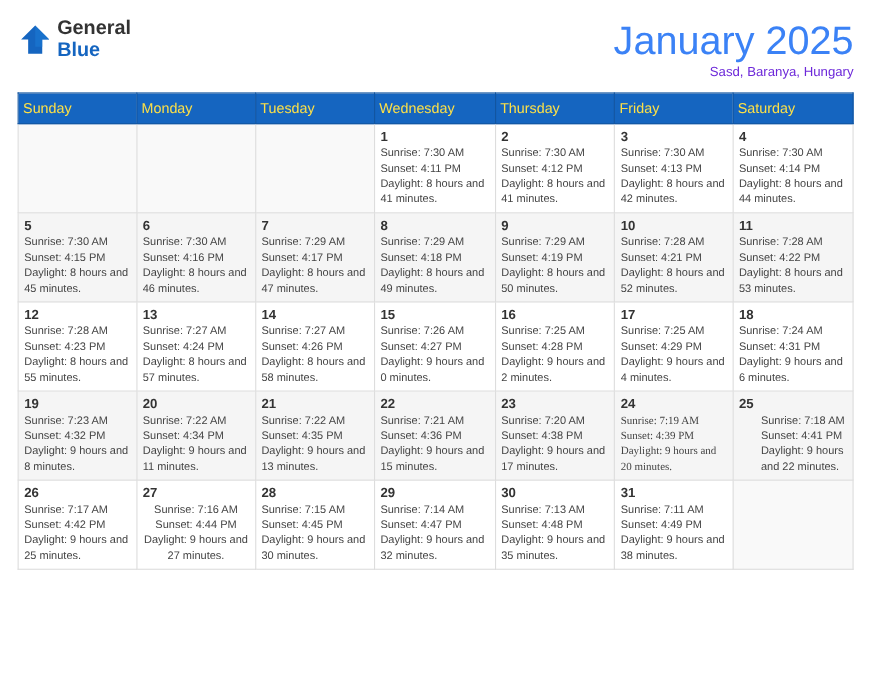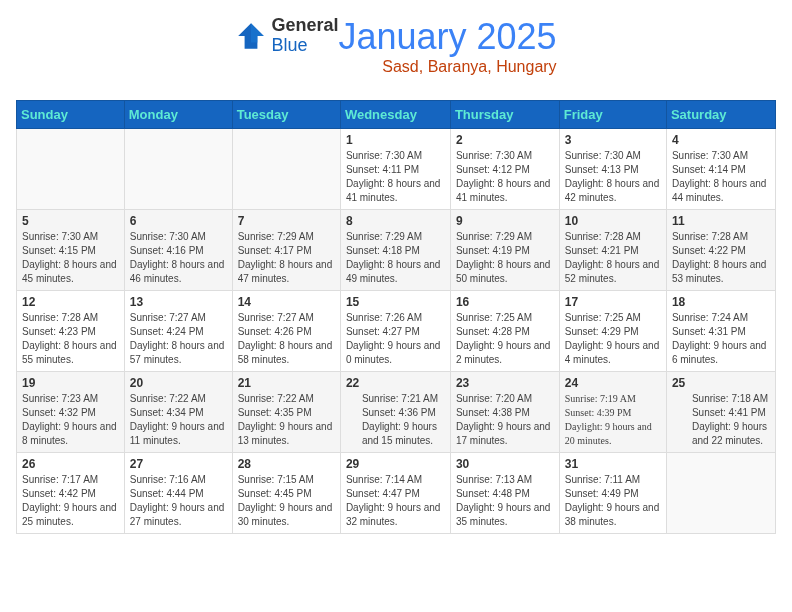--- a/index.html
+++ b/index.html
@@ -5,73 +5,73 @@
     * { box-sizing: border-box; margin: 0; padding: 0; }
     body {
       font-family: Arial, sans-serif;
       background: #fff;
       width: 792px;
       min-height: 612px;
       padding: 16px;
     }
     .header {
       display: flex;
-      justify-content: center;
+      justify-content: space-between;
       align-items: flex-start;
-      margin-bottom: 24px;
+      margin-bottom: 12px;
     }
     .logo {
       display: flex;
       align-items: center;
       gap: 4px;
     }
     .logo-text {
       display: flex;
       flex-direction: column;
       line-height: 1.1;
     }
     .logo-general {
       font-size: 18px;
       font-weight: bold;
       color: #333;
     }
     .logo-blue {
       font-size: 18px;
-      font-weight: normal;
+      font-weight: bold;
       color: #1565c0;
     }
     .logo-icon {
       width: 32px;
       height: 32px;
     }
     .title-block {
       text-align: right;
     }
     .month-title {
       font-size: 36px;
       font-weight: normal;
       color: #3b82f6;
     }
     .location-title {
-      font-size: 16px;
-      color: #c2410c;
+      font-size: 12px;
+      color: #6d28d9;
     }
     .calendar {
       width: 100%;
       border-collapse: collapse;
       border: 1px solid #ccc;
     }
     .calendar th {
       background: #1565c0;
-      color: #5eead4;
+      color: #fde047;
       font-size: 13px;
       padding: 6px 4px;
       text-align: left;
       border: 1px solid #1255a0;
-      font-weight: bold;
+      font-weight: normal;
     }
     .calendar td {
       vertical-align: top;
       padding: 4px 5px;
       border: 1px solid #ddd;
       font-size: 10.5px;
       color: #333;
       width: 113px;
       height: 80px;
       background: #fff;
@@ -258,21 +258,21 @@
 Daylight: 9 hours and 11 minutes.</div>
         </td>
         <td>
           <span class="day-num">21</span>
           <div class="day-info" style="white-space: pre-line;">Sunrise: 7:22 AM
 Sunset: 4:35 PM
 Daylight: 9 hours and 13 minutes.</div>
         </td>
         <td>
           <span class="day-num">22</span>
-          <div class="day-info" style="white-space: pre-line; margin-left: 16px;">Sunrise: 7:21 AM
+          <div class="day-info" style="white-space: pre-line;">Sunrise: 7:21 AM
 Sunset: 4:36 PM
 Daylight: 9 hours and 15 minutes.</div>
         </td>
         <td>
           <span class="day-num">23</span>
           <div class="day-info" style="white-space: pre-line;">Sunrise: 7:20 AM
 Sunset: 4:38 PM
 Daylight: 9 hours and 17 minutes.</div>
         </td>
         <td>
@@ -290,21 +290,21 @@
       </tr>
       <tr>
         <td>
           <span class="day-num">26</span>
           <div class="day-info" style="white-space: pre-line;">Sunrise: 7:17 AM
 Sunset: 4:42 PM
 Daylight: 9 hours and 25 minutes.</div>
         </td>
         <td>
           <span class="day-num">27</span>
-          <div class="day-info" style="white-space: pre-line;">Sunrise: 7:16 AM
+          <div class="day-info" style="white-space: pre-line; text-align: center;">Sunrise: 7:16 AM
 Sunset: 4:44 PM
 Daylight: 9 hours and 27 minutes.</div>
         </td>
         <td>
           <span class="day-num">28</span>
           <div class="day-info" style="white-space: pre-line;">Sunrise: 7:15 AM
 Sunset: 4:45 PM
 Daylight: 9 hours and 30 minutes.</div>
         </td>
         <td>

